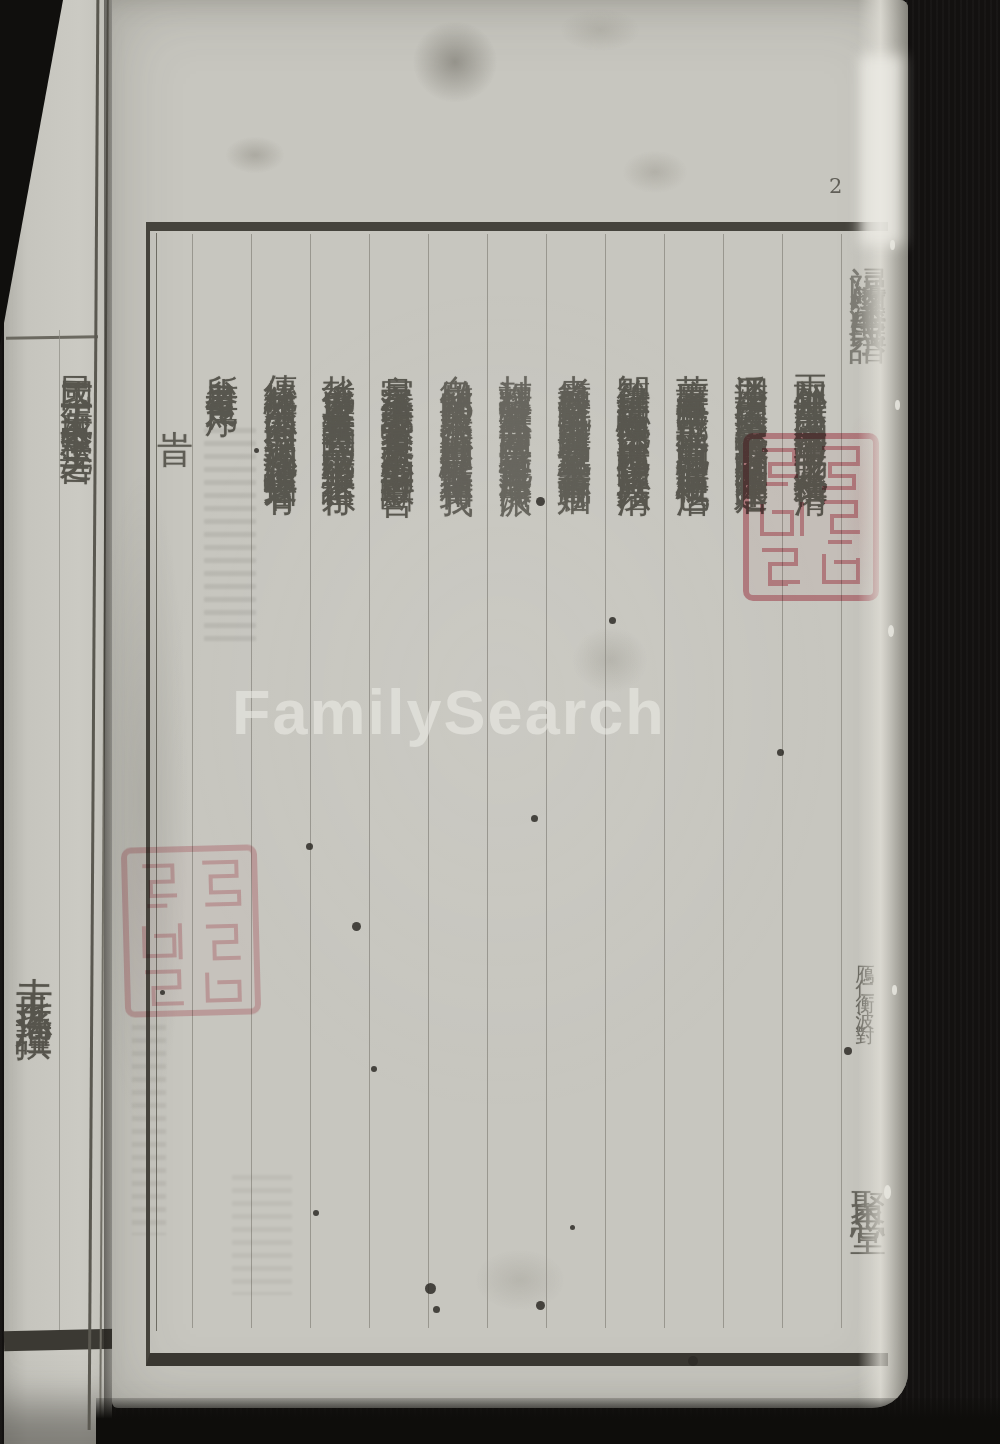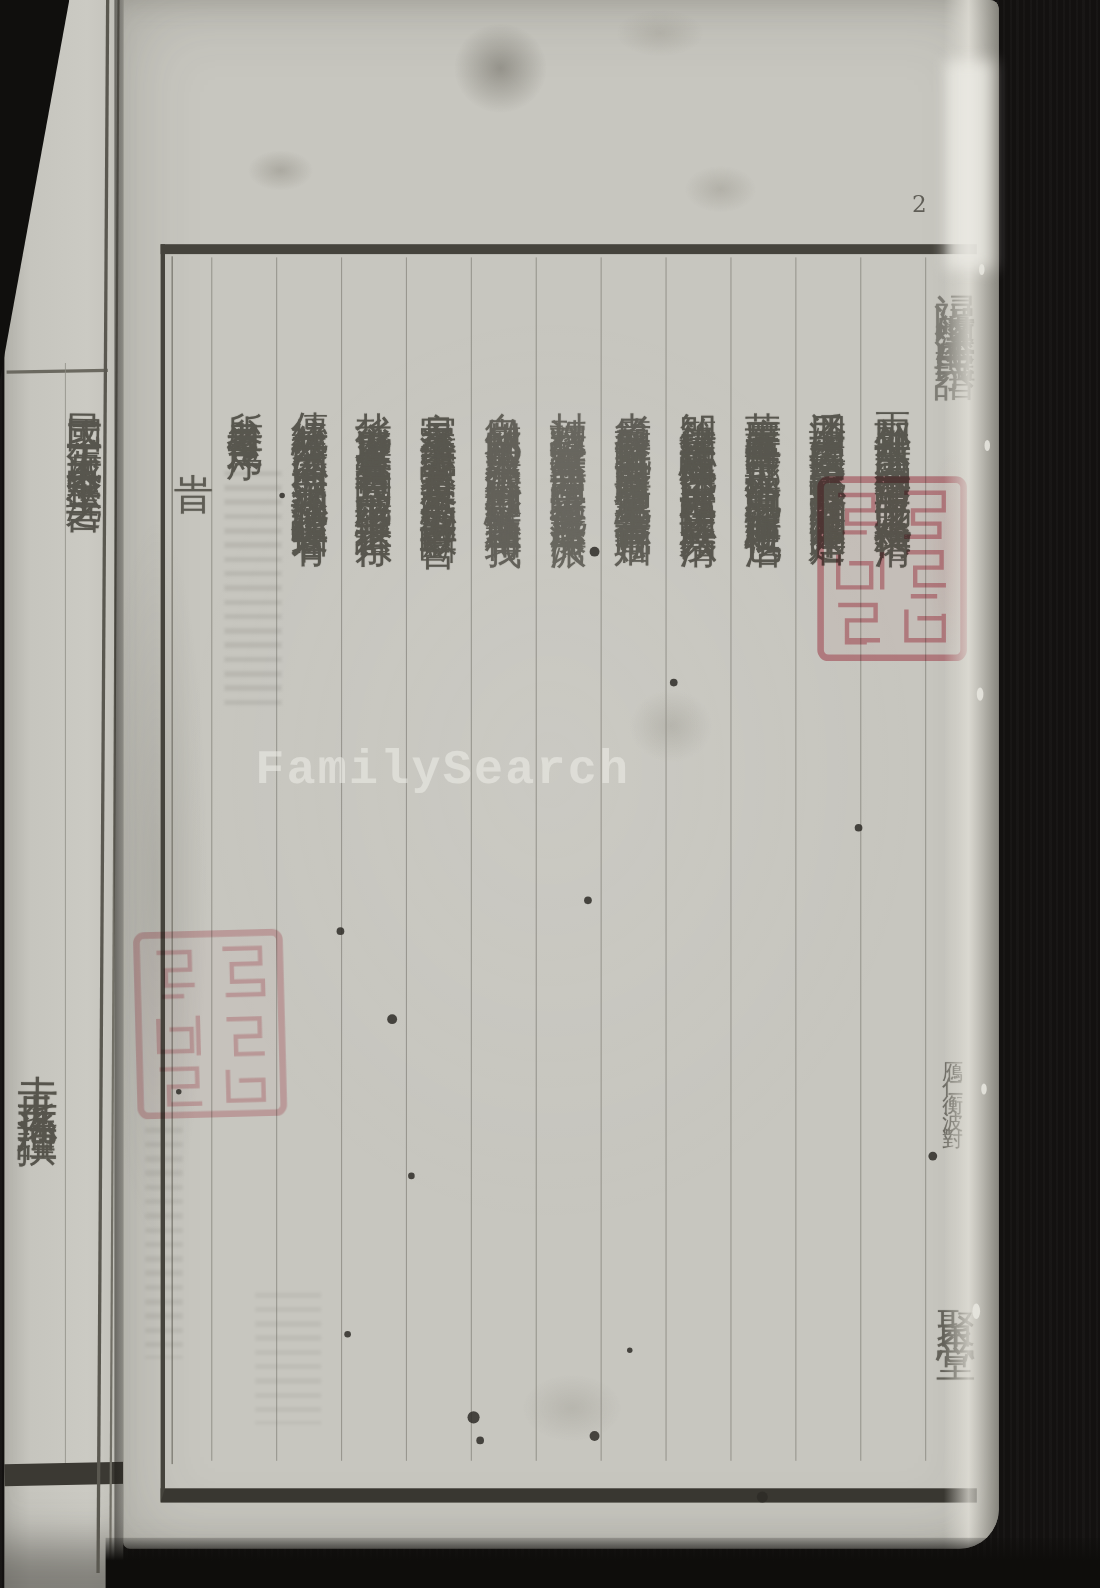--- a/index.html
+++ b/index.html
@@ -67,22 +67,22 @@
   .wdot{position:absolute;background:#e9e8e1;border-radius:50%;opacity:.85;filter:blur(.5px);}
   
   .fold-strip{position:absolute;left:858px;top:0;width:50px;height:1408px;border-radius:0 8px 36px 0;
     background:linear-gradient(90deg, rgba(215,213,205,0) 0%, rgba(228,226,218,.75) 45%, rgba(185,183,175,.55) 72%, rgba(110,108,100,.5) 100%);}
   .fold-top{position:absolute;left:860px;top:55px;width:42px;height:190px;background:rgba(236,235,229,.8);filter:blur(7px);}
   .bottom-black{position:absolute;left:96px;top:1398px;width:904px;height:46px;
     background:linear-gradient(180deg, rgba(14,13,11,.2), #0e0d0b 45%);}
   
   .page-number{position:absolute;left:829px;top:174px;font-size:21px;color:#4f4d46;opacity:.85;
     font-family:"DejaVu Serif", serif;}
-  .watermark{position:absolute;left:232px;top:676px;width:500px;font-family:Liberation Mono, monospace;
-    font-size:44px;letter-spacing:2px;color:rgba(242,241,235,.5);z-index:50;font-weight:bold;
+  .watermark{position:absolute;left:232px;top:676px;width:500px;font-family:Liberation Sans, sans-serif;
+    font-size:63px;letter-spacing:2px;color:rgba(242,241,235,.5);z-index:50;font-weight:bold;
     filter:blur(.6px);pointer-events:none;}
 </style>
 </head>
 <body>
 
 <div class="scene">
 
   <div class="left-page">
     <div class="lp-top-rule"></div>
     <div class="lp-bottom-band"></div>

